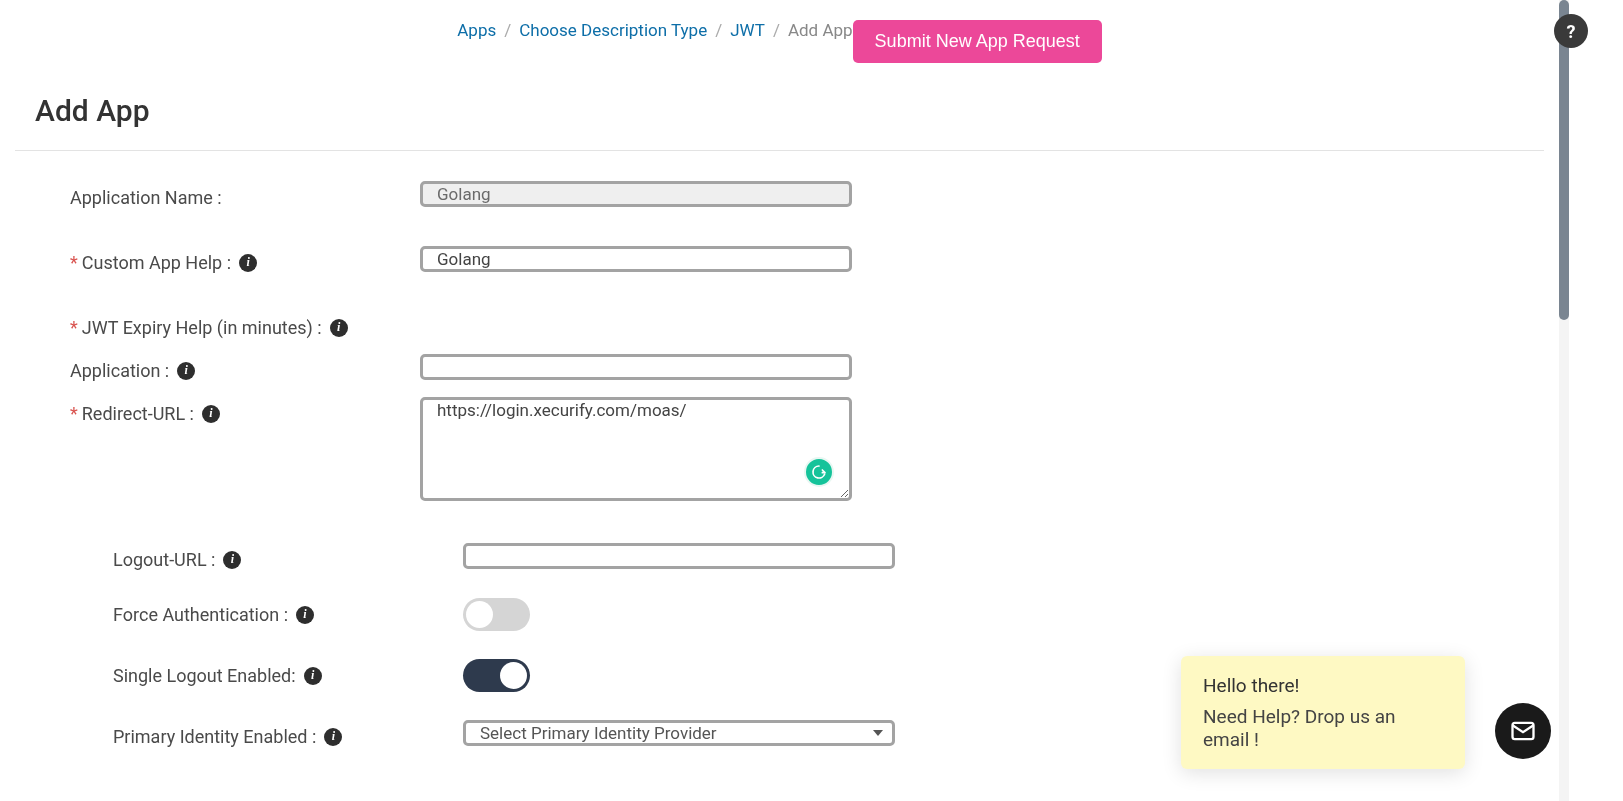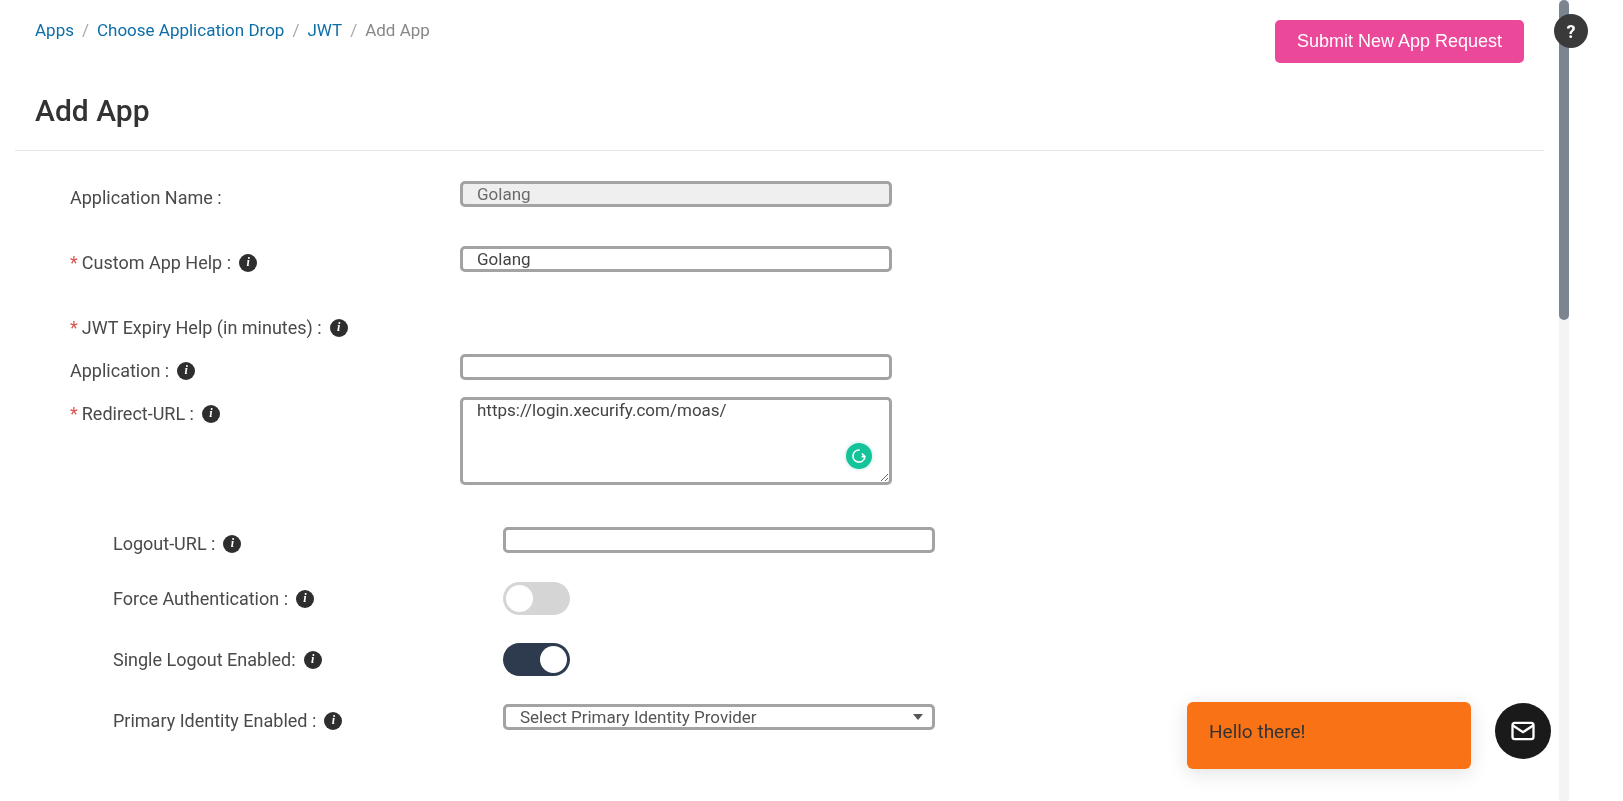--- a/index.html
+++ b/index.html
@@ -21,21 +21,21 @@
       width: 1559px;
       height: 801px;
       overflow-y: auto;
       position: relative;
     }
     .content {
       padding: 0 20px 40px 20px;
     }
     .header-row {
       display: flex;
-      justify-content: space-between;
+      justify-content: center;
       align-items: flex-start;
       padding: 20px 15px 0 15px;
     }
     .breadcrumb {
       display: flex;
       align-items: center;
       gap: 8px;
       font-size: 17px;
     }
     .breadcrumb a {
@@ -69,21 +69,20 @@
       border-top: 1px solid #e3e3e3;
       margin: 0 -5px 30px -5px;
     }
     .form-area {
       padding-left: 50px;
     }
     .form-row {
       display: flex;
       align-items: flex-start;
       margin-bottom: 38px;
-      gap: 40px;
     }
     .form-row.tight {
       margin-bottom: 16px;
     }
     .form-row.medium {
       margin-bottom: 28px;
       margin-left: 43px;
     }
     .form-label {
       width: 350px;
@@ -124,21 +123,21 @@
       font-size: 17px;
       color: #444;
       background: #fff;
       font-family: inherit;
     }
     .text-input.readonly {
       background: #efefef;
       color: #6a6a6a;
     }
     .textarea-input {
-      height: 88px;
+      height: 104px;
       resize: both;
       position: relative;
     }
     .textarea-wrap {
       position: relative;
     }
     .grammarly-badge {
       position: absolute;
       right: 18px;
       bottom: 18px;
@@ -216,22 +215,22 @@
       display: flex;
       align-items: center;
       justify-content: center;
       font-size: 18px;
       font-weight: bold;
       cursor: pointer;
     }
     .chat-popup {
       position: absolute;
       bottom: 32px;
-      right: 152px;
-      background: #f97316;
+      right: 158px;
+      background: #fef9c3;
       border-radius: 6px;
       box-shadow: 0 4px 20px rgba(0,0,0,0.12);
       padding: 18px 22px;
       width: 284px;
     }
     .chat-popup .line1 {
       font-size: 19px;
       color: #333;
       margin-bottom: 8px;
     }
@@ -272,21 +271,21 @@
   </style>
 </head>
 <body>
 
 <div class="main-scroll">
   <div class="content">
     <div class="header-row">
       <nav class="breadcrumb">
         <a>Apps</a>
         <span class="sep">/</span>
-        <a>Choose Application Drop</a>
+        <a>Choose Description Type</a>
         <span class="sep">/</span>
         <a>JWT</a>
         <span class="sep">/</span>
         <span class="current">Add App</span>
       </nav>
       <button class="submit-btn">Submit New App Request</button>
     </div>
 
     <h1 class="page-title">Add App</h1>
     <hr class="divider">
@@ -398,20 +397,21 @@
   </div>
 </div>
 
 <div class="scrollbar-track"></div>
 <div class="scrollbar-thumb"></div>
 
 <div class="help-fab">?</div>
 
 <div class="chat-popup">
   <div class="line1">Hello there!</div>
+  <div class="line2">Need Help? Drop us an email !</div>
 </div>
 
 <div class="chat-fab">
   <svg width="28" height="28" viewBox="0 0 24 24" fill="none">
     <rect x="3" y="5" width="18" height="14" rx="2" stroke="#fff" stroke-width="2"></rect>
     <path d="M3 7l9 6 9-6" stroke="#fff" stroke-width="2"></path>
   </svg>
 </div>
 
 </body></html>

